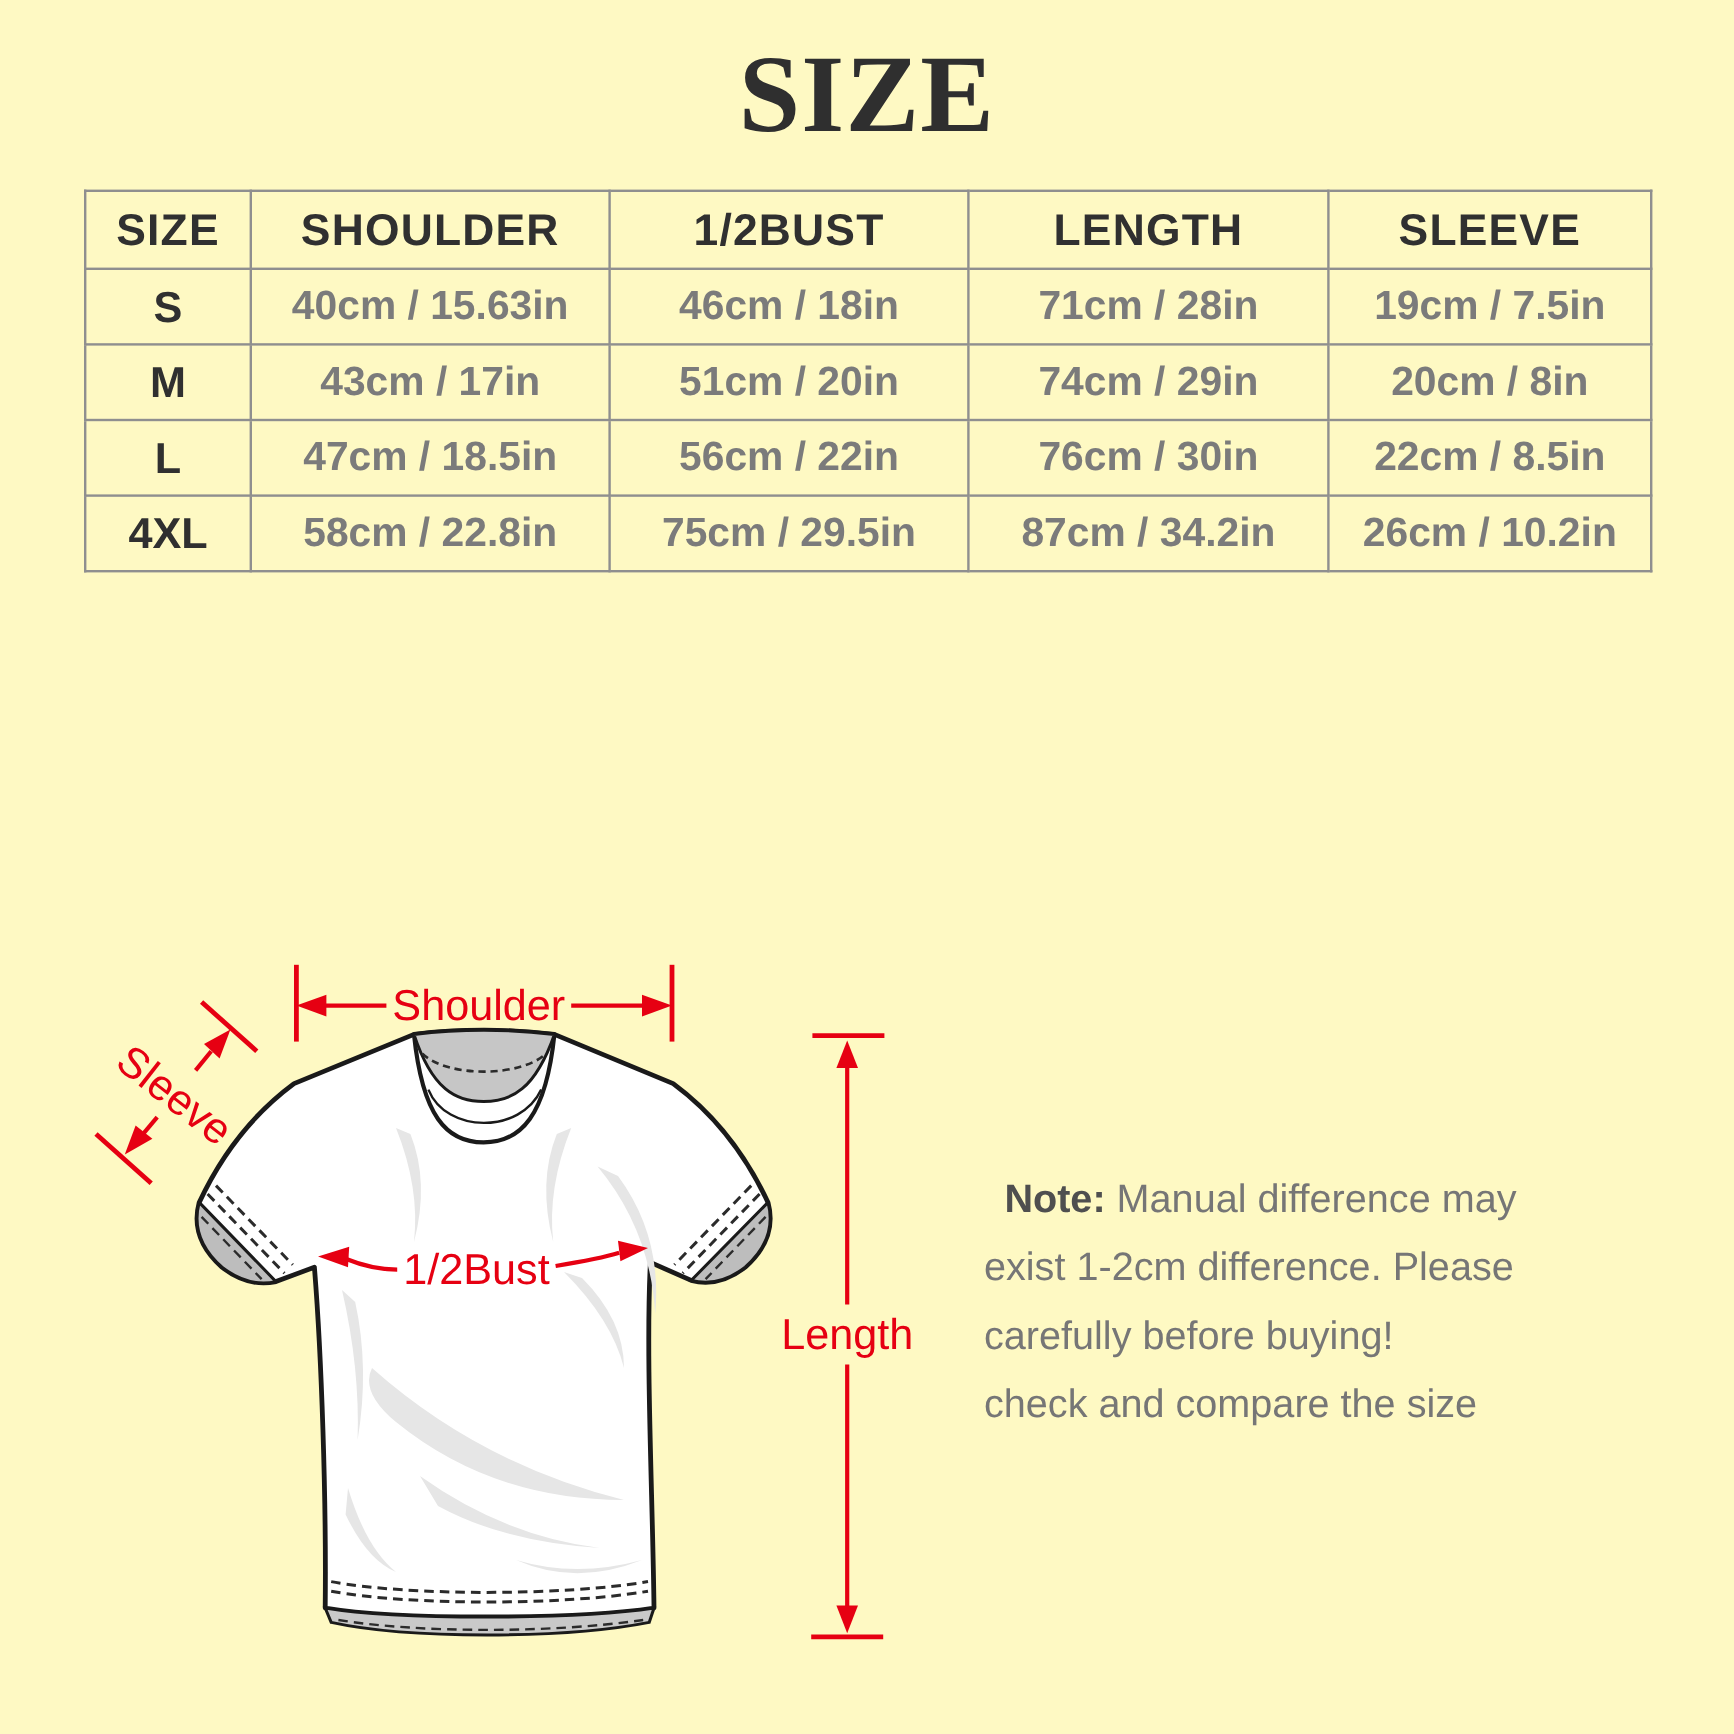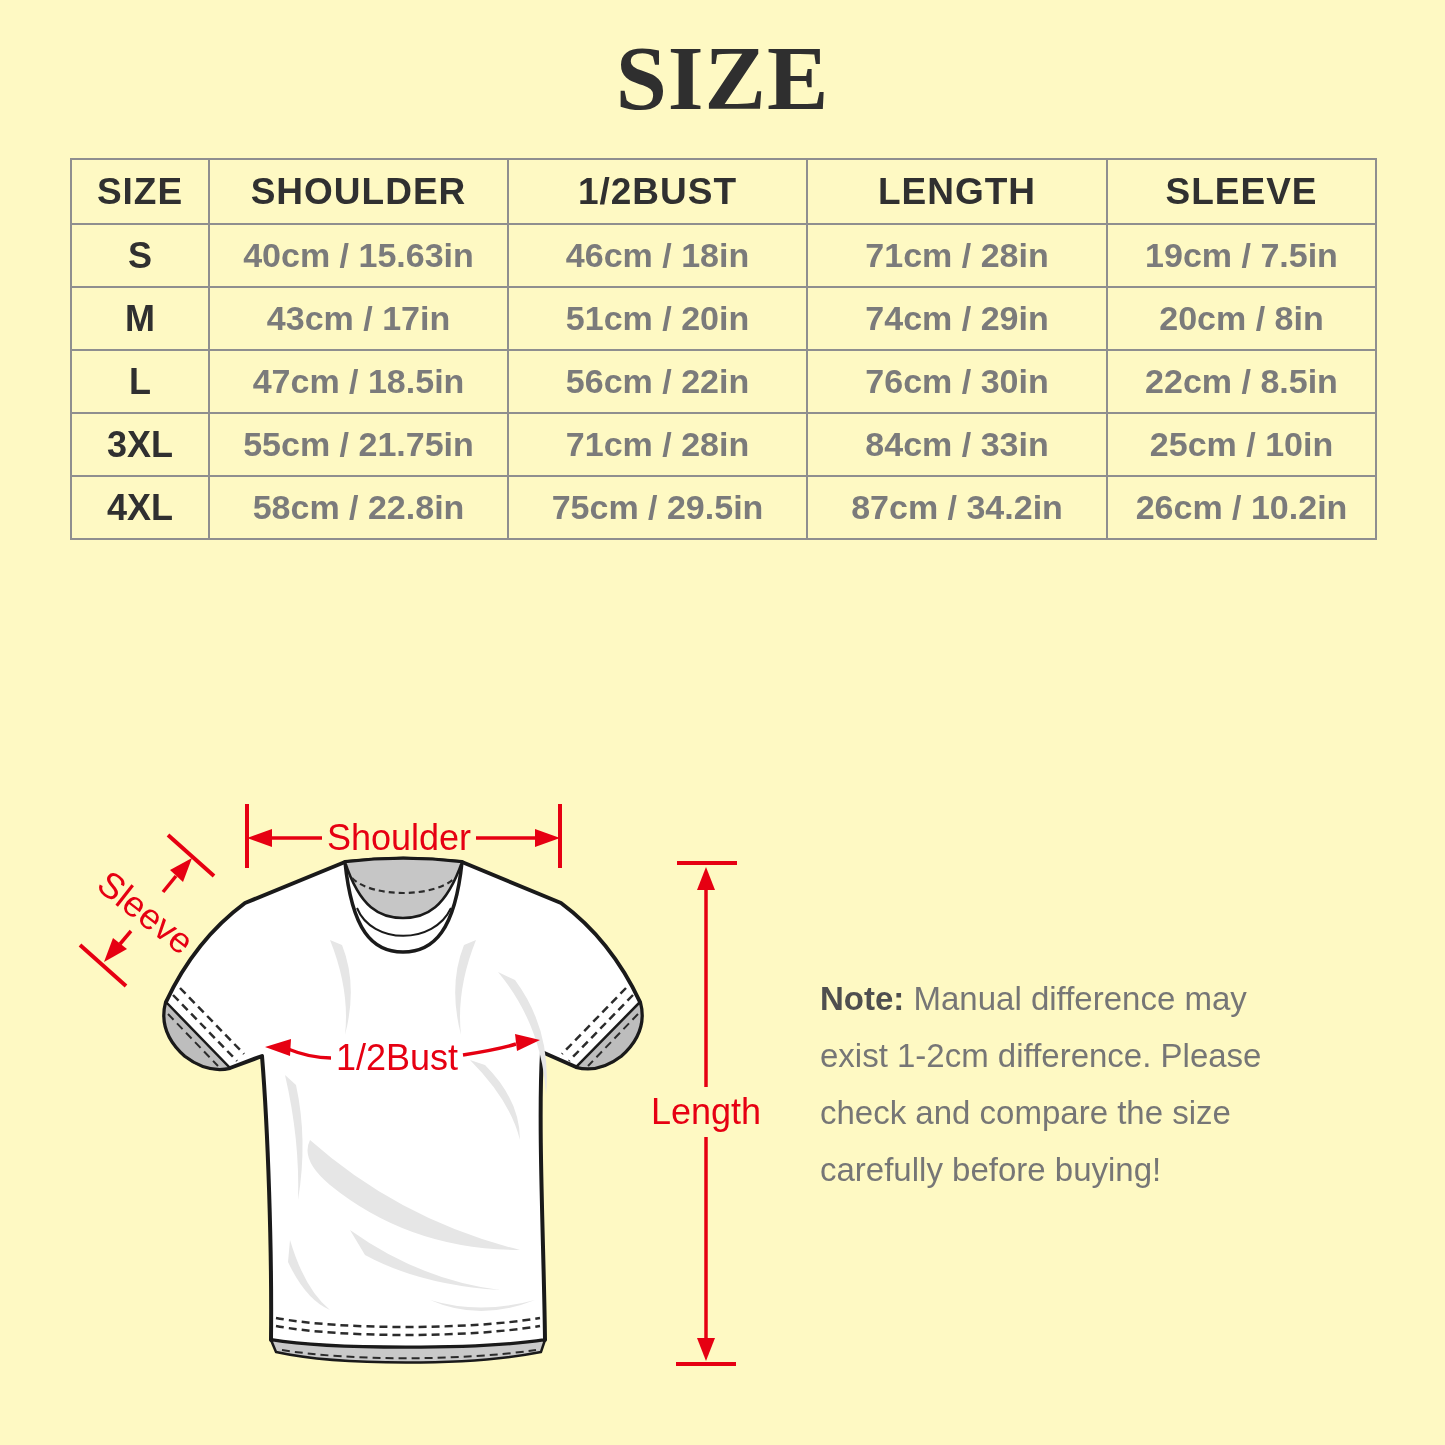--- a/index.html
+++ b/index.html
@@ -23,21 +23,21 @@
   .shirt-detail{fill:none;stroke:#1a1a1a;stroke-width:2.5;}
   .stitch{fill:none;stroke:#2b2b2b;stroke-width:2.5;stroke-dasharray:8 5;}
   .wrinkle{fill:#e6e6e6;stroke:none;}
   .dim-line{fill:none;stroke:#e60012;stroke-width:3.5;}
   .dim-cap{fill:none;stroke:#e60012;stroke-width:4;}
   .dim-head{fill:#e60012;stroke:none;}
   .dim-text{fill:#e60012;font-family:"Liberation Sans",sans-serif;font-size:36px;}
   
   .note{position:absolute;left:820px;top:970px;width:490px;font-size:33px;line-height:57px;
         color:#767676;}
-  .note b{color:#4f4f4f;font-weight:bold;}
+  .note b{color:#4f4f4f;font-weight:bold;margin-left:17px;}
 </style>
 </head>
 <body>
 
 <div class="page">
 
   <h1 class="page-title">SIZE</h1>
 
   <table class="size-table">
     <colgroup>
@@ -70,27 +70,20 @@
           <td>51cm / 20in</td>
           <td>74cm / 29in</td>
           <td>20cm / 8in</td>
         </tr>
         <tr>
           <td class="c-size">L</td>
           <td>47cm / 18.5in</td>
           <td>56cm / 22in</td>
           <td>76cm / 30in</td>
           <td>22cm / 8.5in</td>
-        </tr>
-        <tr>
-          <td class="c-size">3XL</td>
-          <td>55cm / 21.75in</td>
-          <td>71cm / 28in</td>
-          <td>84cm / 33in</td>
-          <td>25cm / 10in</td>
         </tr>
         <tr>
           <td class="c-size">4XL</td>
           <td>58cm / 22.8in</td>
           <td>75cm / 29.5in</td>
           <td>87cm / 34.2in</td>
           <td>26cm / 10.2in</td>
         </tr>
       </tbody>
   </table>
@@ -189,17 +182,17 @@
       <text class="dim-text" x="706" y="1124" text-anchor="middle">Length</text>
       <path class="dim-line" d="M 706,1137 L 706,1340"></path>
       <polygon class="dim-head" points="706,1361 697,1338 715,1338"></polygon>
       <path class="dim-cap" d="M 676,1364 L 736,1364"></path>
     </g>
   </svg>
 
   <div class="note">
     <div><b>Note:</b> <span>Manual difference may</span></div>
     <div>exist 1-2cm difference. Please</div>
+    <div>carefully before buying!</div>
     <div>check and compare the size</div>
-    <div>carefully before buying!</div>
   </div>
 
 </div>
 
 </body></html>

